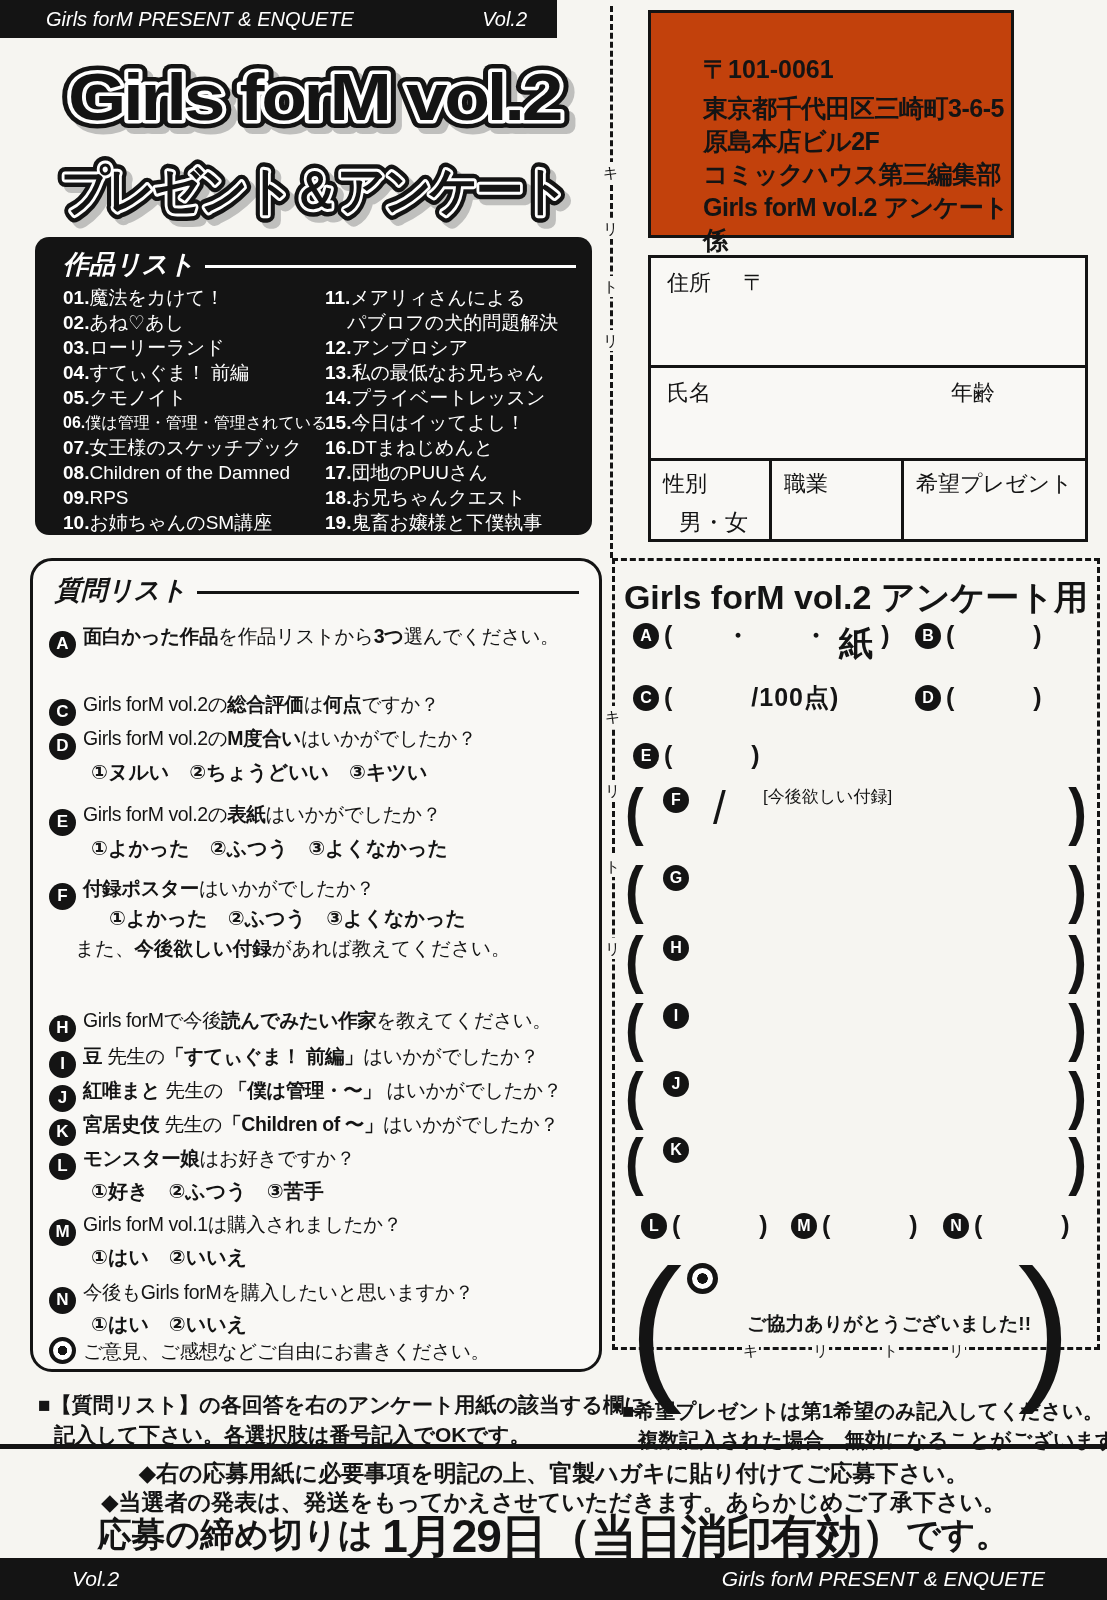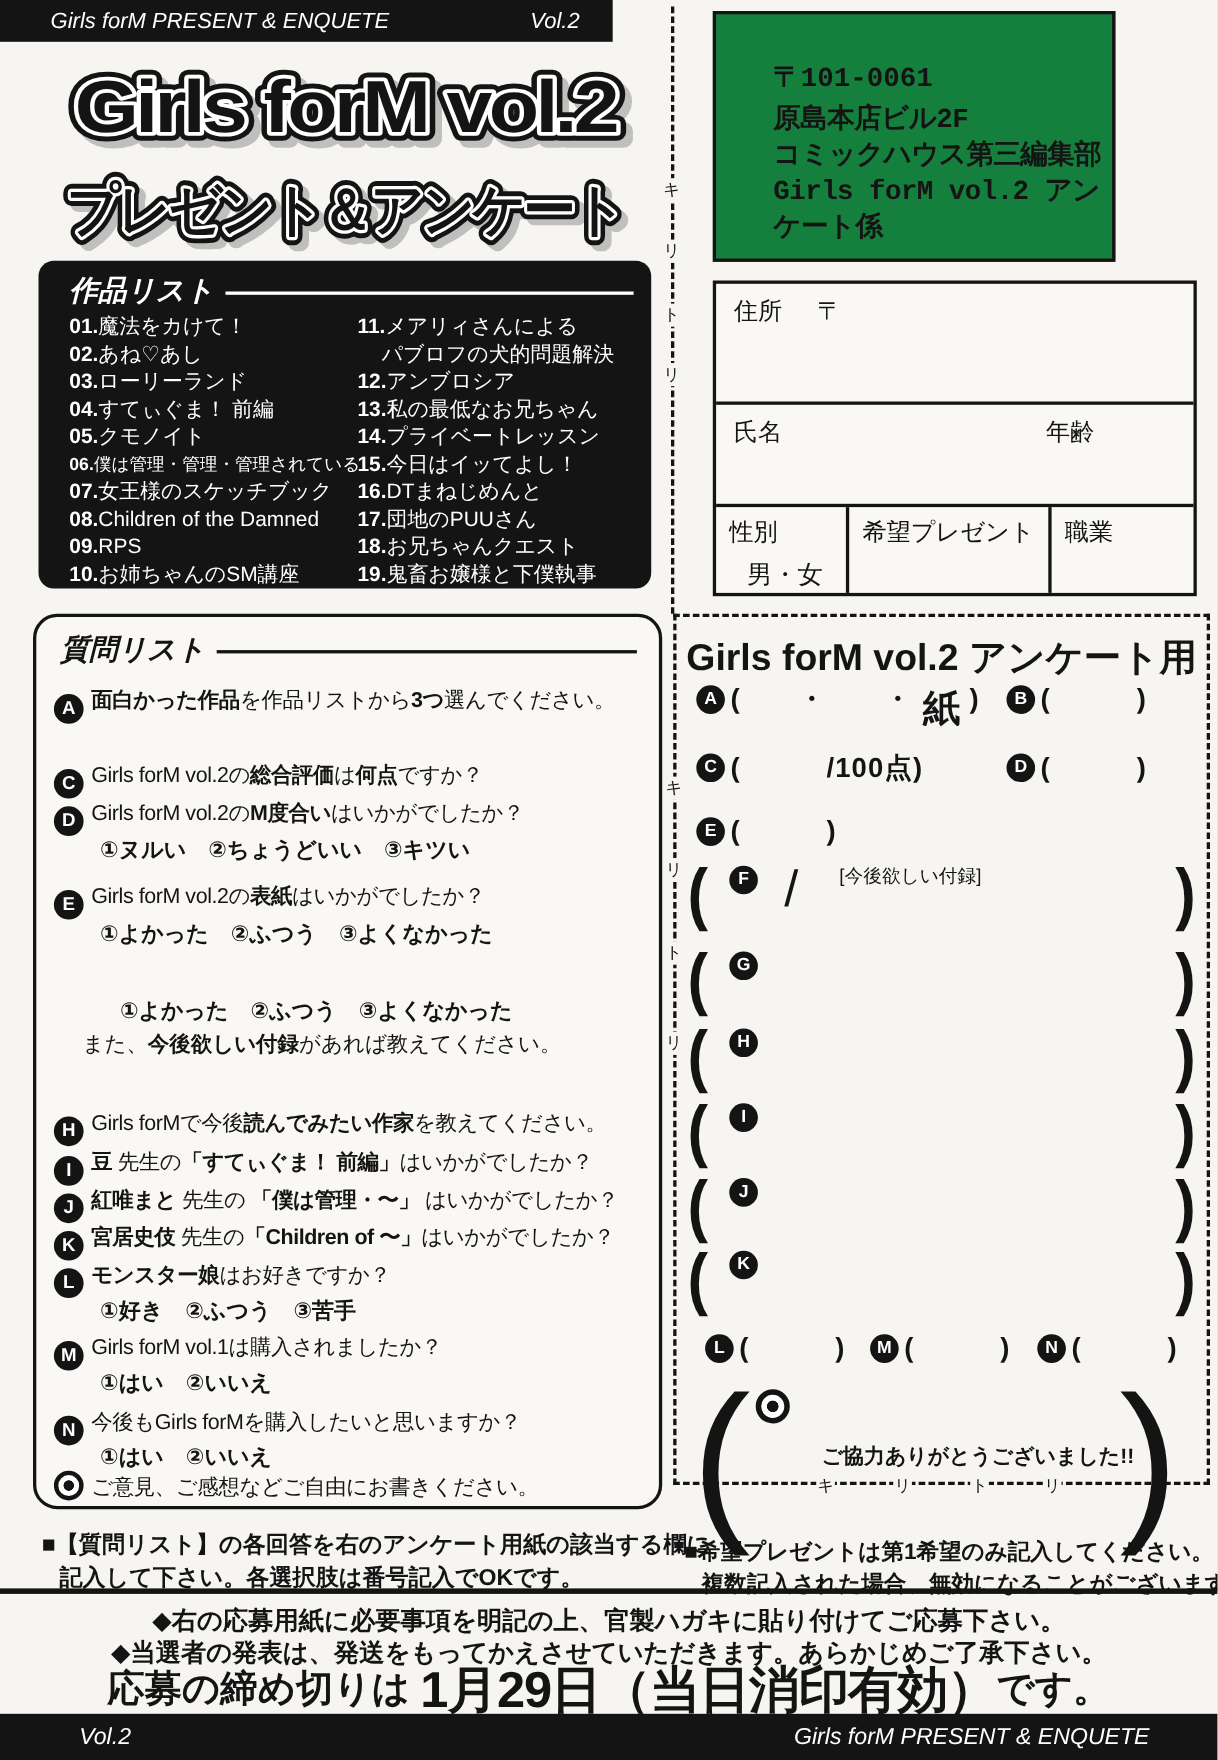--- a/index.html
+++ b/index.html
@@ -37,21 +37,21 @@
   .ob{display:inline-block;width:19px;height:19px;border-radius:50%;border:4.5px solid #141414;
       background:radial-gradient(circle,#141414 0 4.5px,#fff 5px);vertical-align:-6px;}
   .q-text{font-size:19.5px;letter-spacing:-0.4px;margin-left:7px;}
   .q-text .b{font-weight:bold;}
   .q-opts{position:absolute;left:58px;font-size:20px;font-weight:bold;white-space:nowrap;}
   .q-opts.deep{left:76px;}
   .q-extra{position:absolute;left:42px;font-size:19.5px;white-space:nowrap;}
   .q-extra .b{font-weight:bold;text-align:right;}
   
   .addr{position:absolute;left:648px;top:10px;width:366px;height:228px;border:3.5px solid #141414;
-        background:#15803d;box-sizing:border-box;padding:40px 0 0 52px;font-family:Liberation Mono, monospace;}
+        background:#c2410c;box-sizing:border-box;padding:40px 0 0 52px;}
   .addr .postal{font-size:25px;font-weight:bold;margin-bottom:6px;}
   .addr .aline{font-size:25px;font-weight:bold;line-height:33px;letter-spacing:-0.5px;}
   .form{position:absolute;left:648px;top:255px;width:440px;height:287px;border:3px solid #141414;
         background:#f9f8f5;box-sizing:border-box;display:flex;flex-direction:column;}
   .frow{box-sizing:border-box;}
   .frow1{height:110px;border-bottom:3px solid #141414;padding:10px 0 0 16px;font-size:22px;}
   .frow1 .pm{margin-left:26px;}
   .frow2{height:93px;border-bottom:3px solid #141414;padding:10px 0 0 16px;font-size:22px;position:relative;}
   .frow2 .age{position:absolute;left:300px;top:10px;}
   .frow3{flex:1;display:flex;}
@@ -156,61 +156,63 @@
     <div class="q-title">
       <span>質問リスト</span>
       <span class="rule"></span>
     </div>
     <div class="q" style="top:62px"><span class="badge">A</span><span class="q-text"><span class="b">面白かった作品</span><span>を作品リストから</span><span class="b">3つ</span><span>選んでください。</span></span></div>
     <div class="q" style="top:130px"><span class="badge">C</span><span class="q-text"><span>Girls forM vol.2の</span><span class="b">総合評価</span><span>は</span><span class="b">何点</span><span>ですか？</span></span></div>
     <div class="q" style="top:164px"><span class="badge">D</span><span class="q-text"><span>Girls forM vol.2の</span><span class="b">M度合い</span><span>はいかがでしたか？</span></span></div>
     <div class="q-opts" style="top:198px">①ヌルい　②ちょうどいい　③キツい</div>
     <div class="q" style="top:240px"><span class="badge">E</span><span class="q-text"><span>Girls forM vol.2の</span><span class="b">表紙</span><span>はいかがでしたか？</span></span></div>
     <div class="q-opts" style="top:274px">①よかった　②ふつう　③よくなかった</div>
+    <div class="q" style="top:314px"><span class="badge">F</span><span class="q-text"><span class="b">付録ポスター</span><span>はいかがでしたか？</span></span></div>
     <div class="q-opts deep" style="top:344px">①よかった　②ふつう　③よくなかった</div>
     <div class="q-extra" style="top:374px"><span>また、</span><span class="b">今後欲しい付録</span><span>があれば教えてください。</span></div>
     <div class="q" style="top:446px"><span class="badge">H</span><span class="q-text"><span>Girls forMで今後</span><span class="b">読んでみたい作家</span><span>を教えてください。</span></span></div>
     <div class="q" style="top:482px"><span class="badge">I</span><span class="q-text"><span class="b">豆</span><span> 先生の</span><span class="b">「すてぃぐま！ 前編」</span><span>はいかがでしたか？</span></span></div>
     <div class="q" style="top:516px"><span class="badge">J</span><span class="q-text"><span class="b">紅唯まと</span><span> 先生の </span><span class="b">「僕は管理・〜」</span><span> はいかがでしたか？</span></span></div>
     <div class="q" style="top:550px"><span class="badge">K</span><span class="q-text"><span class="b">宮居史伎</span><span> 先生の</span><span class="b">「Children of 〜」</span><span>はいかがでしたか？</span></span></div>
     <div class="q" style="top:584px"><span class="badge">L</span><span class="q-text"><span class="b">モンスター娘</span><span>はお好きですか？</span></span></div>
     <div class="q-opts" style="top:617px">①好き　②ふつう　③苦手</div>
     <div class="q" style="top:650px"><span class="badge">M</span><span class="q-text"><span>Girls forM vol.1は購入されましたか？</span></span></div>
     <div class="q-opts" style="top:683px">①はい　②いいえ</div>
     <div class="q" style="top:718px"><span class="badge">N</span><span class="q-text"><span>今後もGirls forMを購入したいと思いますか？</span></span></div>
     <div class="q-opts" style="top:750px">①はい　②いいえ</div>
     <div class="q" style="top:776px"><span class="ob"></span><span class="q-text"><span>ご意見、ご感想などご自由にお書きください。</span></span></div>
   </div>
 
   <div class="addr">
     <div class="postal">〒101-0061</div>
+    <div class="aline">東京都千代田区三崎町3-6-5</div>
     <div class="aline">原島本店ビル2F</div>
     <div class="aline">コミックハウス第三編集部</div>
     <div class="aline">Girls forM vol.2 アンケート係</div>
   </div>
 
   <div class="form">
     <div class="frow frow1">
       <span>住所</span>
       <span class="pm">〒</span>
     </div>
     <div class="frow frow2">
       <span>氏名</span>
       <span class="age">年齢</span>
     </div>
     <div class="frow frow3">
       <div class="fcell fc1">
         <div>性別</div>
         <div class="gender">男・女</div>
       </div>
+      <div class="fcell fc2">
+        <span>職業</span>
+      </div>
       <div class="fcell fc3">
         <span>希望プレゼント</span>
-      </div>
-      <div class="fcell fc2">
-        <span>職業</span>
       </div>
     </div>
   </div>
 
   <div class="cut-v"></div>
   <span class="cut-char" style="left:602px;top:162px">キ</span>
   <span class="cut-char" style="left:602px;top:218px">リ</span>
   <span class="cut-char" style="left:602px;top:276px">ト</span>
   <span class="cut-char" style="left:602px;top:330px">リ</span>
   <span class="cut-char" style="left:604px;top:706px">キ</span>

